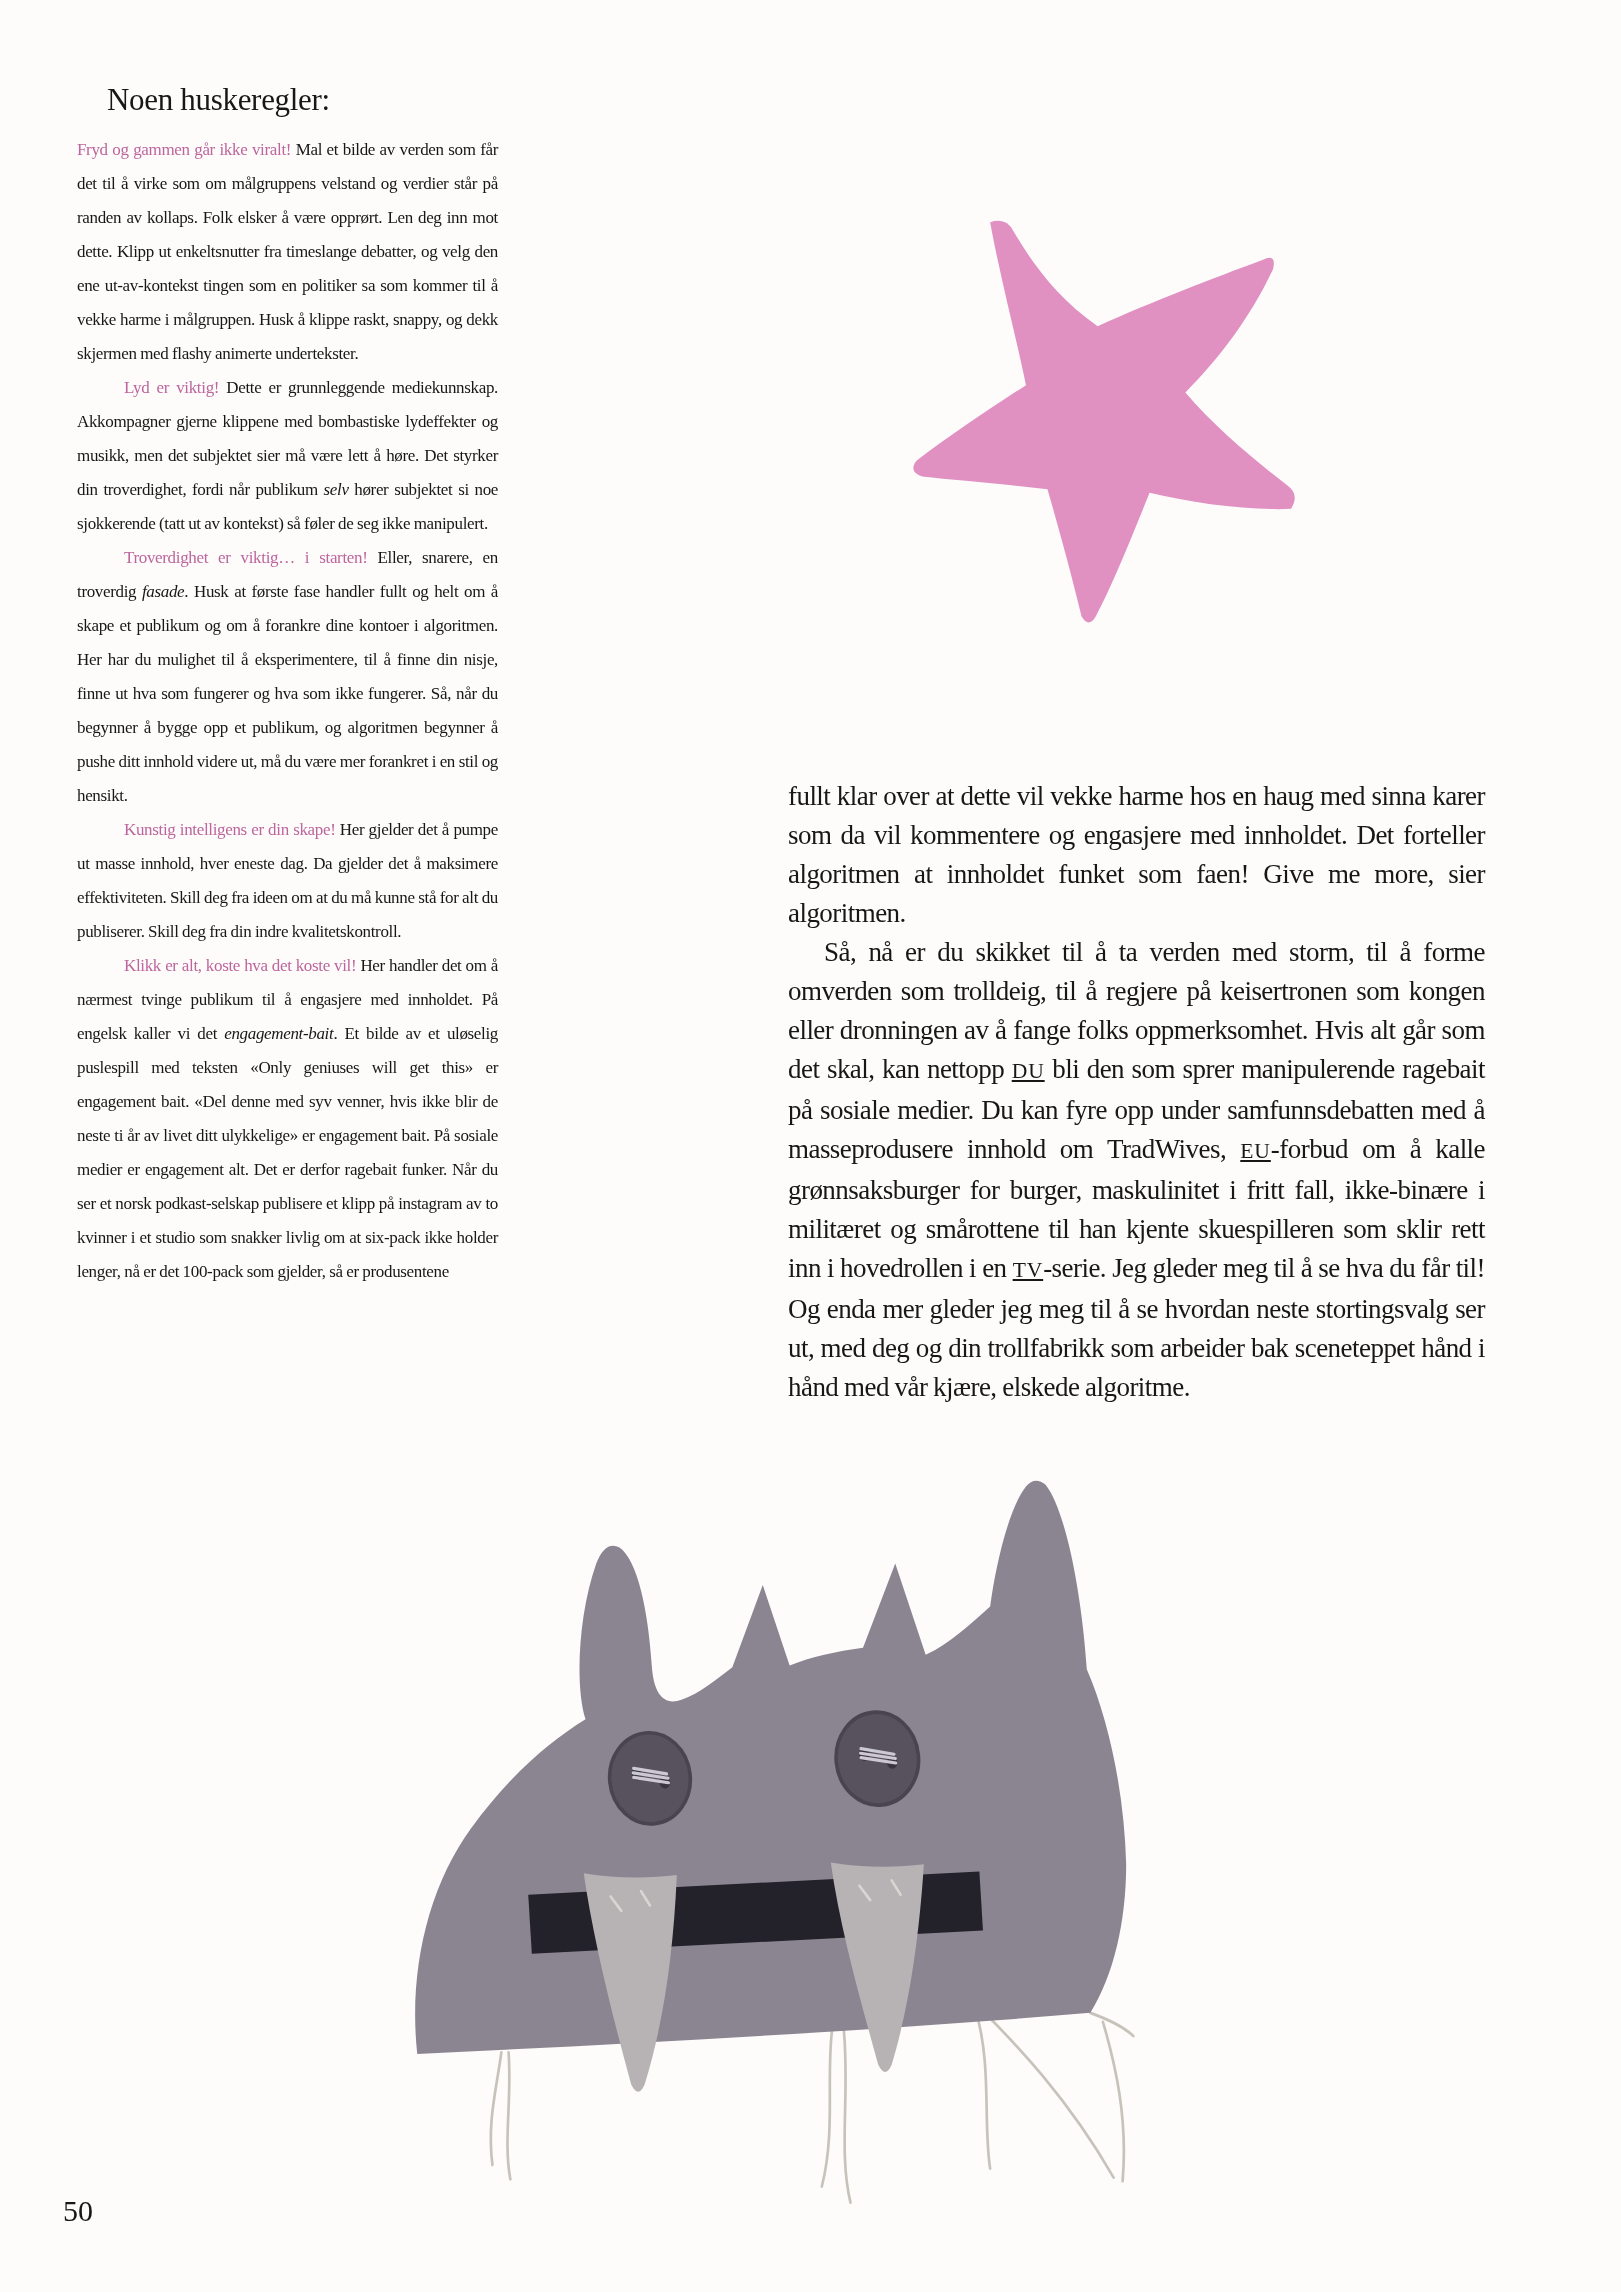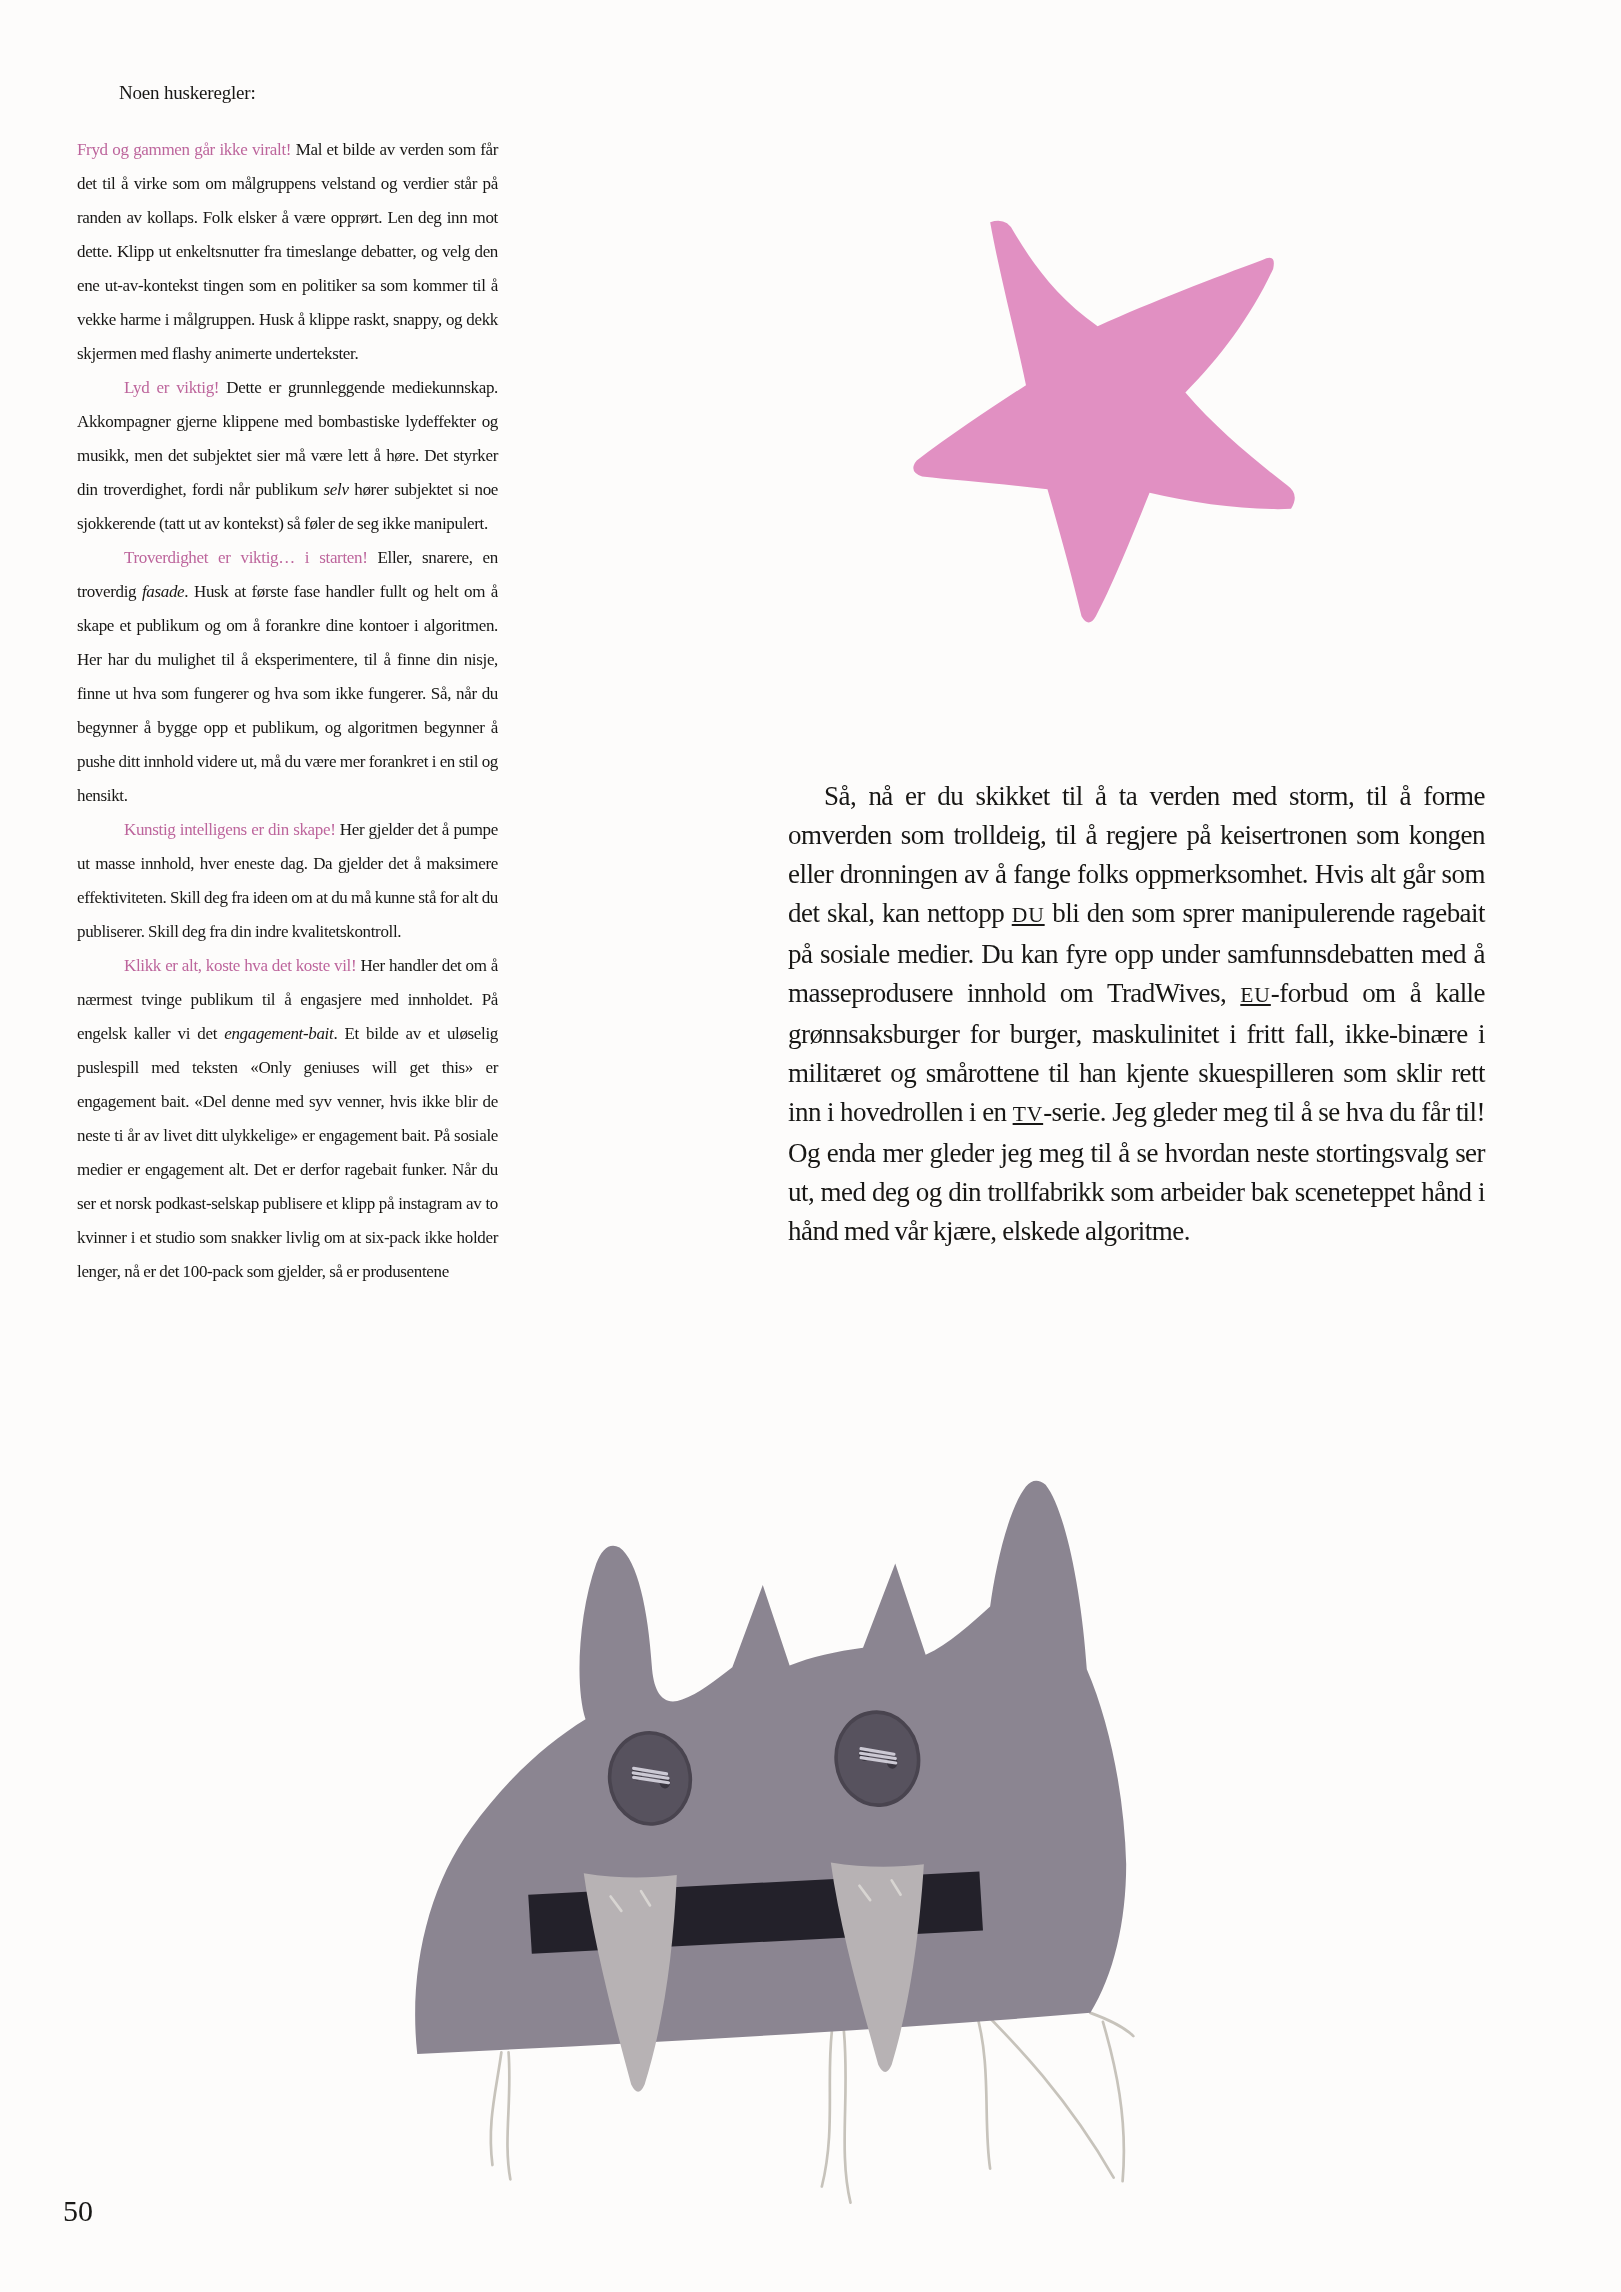--- a/index.html
+++ b/index.html
@@ -7,24 +7,23 @@
     width: 1622px; height: 2293px;
     position: relative;
     overflow: hidden;
     background: #fdfcfb;
     color: #181715;
     font-family: "Liberation Serif", serif;
   }
   .heading {
     position: absolute;
     left: 107px; top: 82px;
-    font-size: 19px;
+    font-size: 31px;
     letter-spacing: -0.01em;
     white-space: nowrap;
-    margin-left: 12px;
   }
   .col { position: absolute; text-align: justify; }
   .col p { margin: 0; padding: 0; }
   #left-col {
     left: 77px; top: 133px; width: 421px;
     font-size: 17px; line-height: 34px;
     letter-spacing: -0.02em; word-spacing: -0.02em;
   }
   #left-col p.indent { text-indent: 47px; }
   #right-col {
@@ -51,20 +50,21 @@
 
 <div id="left-col" class="col">
   <p><span class="seg-lead">Fryd og gammen går ikke viralt! </span><span class="seg-normal">Mal et bilde av verden som får det til å virke som om målgruppens velstand og verdier står på randen av kollaps. Folk elsker å være opprørt. Len deg inn mot dette. Klipp ut enkeltsnutter fra timeslange debatter, og velg den ene ut-av-kontekst tingen som en politiker sa som kommer til å vekke harme i målgruppen. Husk å klippe raskt, snappy, og dekk skjermen med flashy animerte undertekster.</span></p>
   <p class="indent"><span class="seg-lead">Lyd er viktig! </span><span class="seg-normal">Dette er grunnleggende mediekunnskap. Akkompagner gjerne klippene med bombastiske lydeffekter og musikk, men det subjektet sier må være lett å høre. Det styrker din troverdighet, fordi når publikum </span><span class="seg-italic">selv</span><span class="seg-normal"> hører subjektet si noe sjokkerende (tatt ut av kontekst) så føler de seg ikke manipulert.</span></p>
   <p class="indent"><span class="seg-lead">Troverdighet er viktig… i starten! </span><span class="seg-normal">Eller, snarere, en troverdig </span><span class="seg-italic">fasade</span><span class="seg-normal">. Husk at første fase handler fullt og helt om å skape et publikum og om å forankre dine kontoer i algoritmen. Her har du mulighet til å eksperimentere, til å finne din nisje, finne ut hva som fungerer og hva som ikke fungerer. Så, når du begynner å bygge opp et publikum, og algoritmen begynner å pushe ditt innhold videre ut, må du være mer forankret i en stil og hensikt.</span></p>
   <p class="indent"><span class="seg-lead">Kunstig intelligens er din skape! </span><span class="seg-normal">Her gjelder det å pumpe ut masse innhold, hver eneste dag. Da gjelder det å maksimere effektiviteten. Skill deg fra ideen om at du må kunne stå for alt du publiserer. Skill deg fra din indre kvalitetskontroll.</span></p>
   <p class="indent"><span class="seg-lead">Klikk er alt, koste hva det koste vil! </span><span class="seg-normal">Her handler det om å nærmest tvinge publikum til å engasjere med innholdet. På engelsk kaller vi det </span><span class="seg-italic">engagement-bait</span><span class="seg-normal">. Et bilde av et uløselig puslespill med teksten «Only geniuses will get this» er engagement bait. «Del denne med syv venner, hvis ikke blir de neste ti år av livet ditt ulykkelige» er engagement bait. På sosiale medier er engagement alt. Det er derfor ragebait funker. Når du ser et norsk podkast-selskap publisere et klipp på instagram av to kvinner i et studio som snakker livlig om at six-pack ikke holder lenger, nå er det 100-pack som gjelder, så er produsentene</span></p>
 </div>
 
 <div id="right-col" class="col">
+  <p><span class="seg-normal">fullt klar over at dette vil vekke harme hos en haug med sinna karer som da vil kommentere og engasjere med innholdet. Det forteller algoritmen at innholdet funket som faen! Give me more, sier algoritmen.</span></p>
   <p class="indent"><span class="seg-normal">Så, nå er du skikket til å ta verden med storm, til å forme omverden som trolldeig, til å regjere på keisertronen som kongen eller dronningen av å fange folks oppmerksomhet. Hvis alt går som det skal, kan nettopp </span><span class="seg-sc">DU</span><span class="seg-normal"> bli den som sprer manipulerende ragebait på sosiale medier. Du kan fyre opp under samfunnsdebatten med å masseprodusere innhold om TradWives, </span><span class="seg-sc">EU</span><span class="seg-normal">-forbud om å kalle grønnsaksburger for burger, maskulinitet i fritt fall, ikke-binære i militæret og smårottene til han kjente skuespilleren som sklir rett inn i hovedrollen i en </span><span class="seg-sc">TV</span><span class="seg-normal">-serie. Jeg gleder meg til å se hva du får til! Og enda mer gleder jeg meg til å se hvordan neste stortingsvalg ser ut, med deg og din trollfabrikk som arbeider bak sceneteppet hånd i hånd med vår kjære, elskede algoritme.</span></p>
 </div>
 
 <svg id="star-svg" width="394" height="414" viewBox="0 0 440 462" aria-hidden="true">
   <path stroke="none" d="M 94 8
            Q 112 2 120 18
            C 140 52 168 92 214 124
            C 276 96 344 70 398 50
            Q 414 42 410 60
            C 386 112 350 160 312 198

